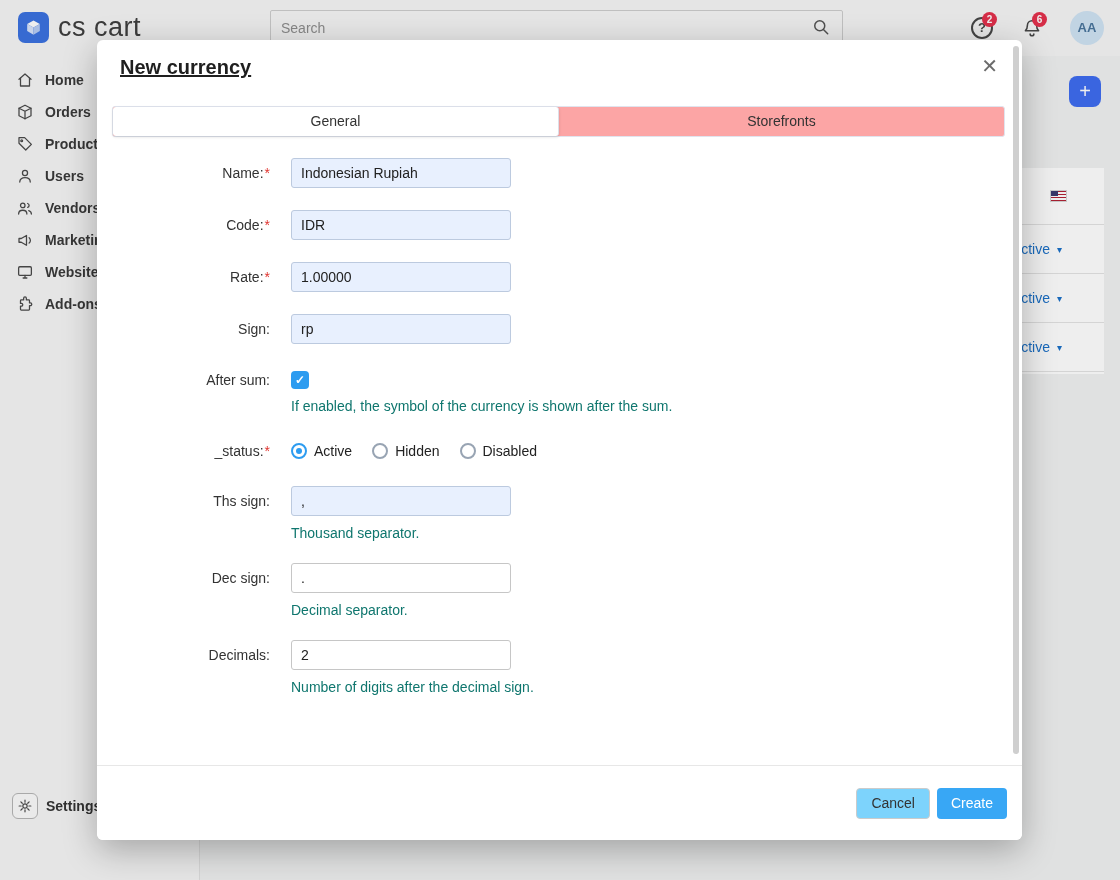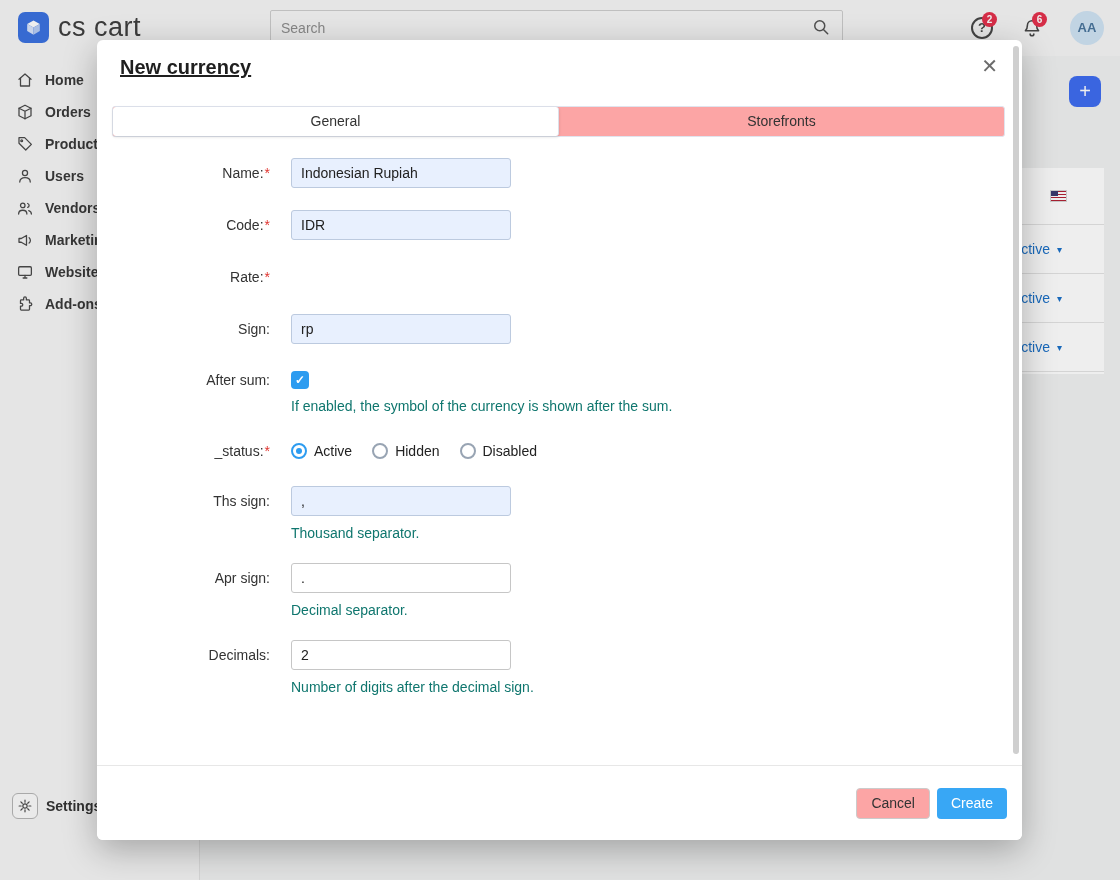--- a/index.html
+++ b/index.html
@@ -61,21 +61,21 @@
   .cb { width:18px; height:18px; background:#2d9cf0; border-radius:4px; color:#fff; font-size:12px; font-weight:bold; text-align:center; line-height:18px; cursor:pointer; }
   .radio-group { display:flex; gap:20px; align-items:center; }
   .radio-opt { display:flex; align-items:center; gap:7px; cursor:pointer; }
   .radio { width:16px; height:16px; border-radius:50%; border:2px solid #98a4b3; background:#fff; position:relative; }
   .radio.sel { border-color:#2d9cf0; }
   .radio.sel::after { content:""; position:absolute; left:3px; top:3px; width:6px; height:6px; border-radius:50%; background:#2d9cf0; }
   .radio-label { font-size:14px; color:#222; }
 
   .modal-footer { position:absolute; left:0; bottom:0; width:100%; height:75px; border-top:1px solid #e7e7e7; background:#fff; border-radius:0 0 6px 6px; display:flex; align-items:center; justify-content:flex-end; padding-right:15px; gap:7px; }
   .btn { height:31px; padding:0 14px; border-radius:4px; font-size:14px; display:flex; align-items:center; cursor:pointer; }
-  .btn-cancel { background:#fca5a5; border:1px solid #cbcbcb; color:#333; }
+  .btn-cancel { background:#7dd3fc; border:1px solid #cbcbcb; color:#333; }
   .btn-create { background:#38a7f5; color:#fff; border:none; }
 
   svg.ic { display:block; }
 </style>
 </head>
 <body>
 
 <div class="screen">
 
   <div class="topbar">
@@ -224,20 +224,23 @@
 
     <div class="frow" style="top:170px;">
       <div class="flabel"><span>Code:</span><span class="req">*</span></div>
       <div class="fctrl">
           <input class="txt autofill" value="IDR" style="">
         </div>
     </div>
 
     <div class="frow" style="top:222px;">
       <div class="flabel"><span>Rate:</span><span class="req">*</span></div>
+      <div class="fctrl">
+          <input class="txt autofill" value="1.00000" style="">
+        </div>
     </div>
 
     <div class="frow" style="top:325px;">
       <div class="flabel"><span>After sum:</span></div>
       <div class="fctrl">
         <div class="cb"><span>✓</span></div>
       </div>
     </div>
 
     <div class="frow" style="top:274px;">
@@ -270,21 +273,21 @@
 
     <div class="frow" style="top:446px;">
       <div class="flabel"><span>Ths sign:</span></div>
       <div class="fctrl">
           <input class="txt autofill" value="," style="">
         </div>
     </div>
     <div class="fhelp" style="top:485px;">Thousand separator.</div>
 
     <div class="frow" style="top:523px;">
-      <div class="flabel"><span>Apr sign:</span></div>
+      <div class="flabel"><span>Dec sign:</span></div>
       <div class="fctrl">
           <input class="txt" value="." style="">
         </div>
     </div>
     <div class="fhelp" style="top:562px;">Decimal separator.</div>
 
     <div class="frow" style="top:600px;">
       <div class="flabel"><span>Decimals:</span></div>
       <div class="fctrl">
           <input class="txt" value="2" style="">

